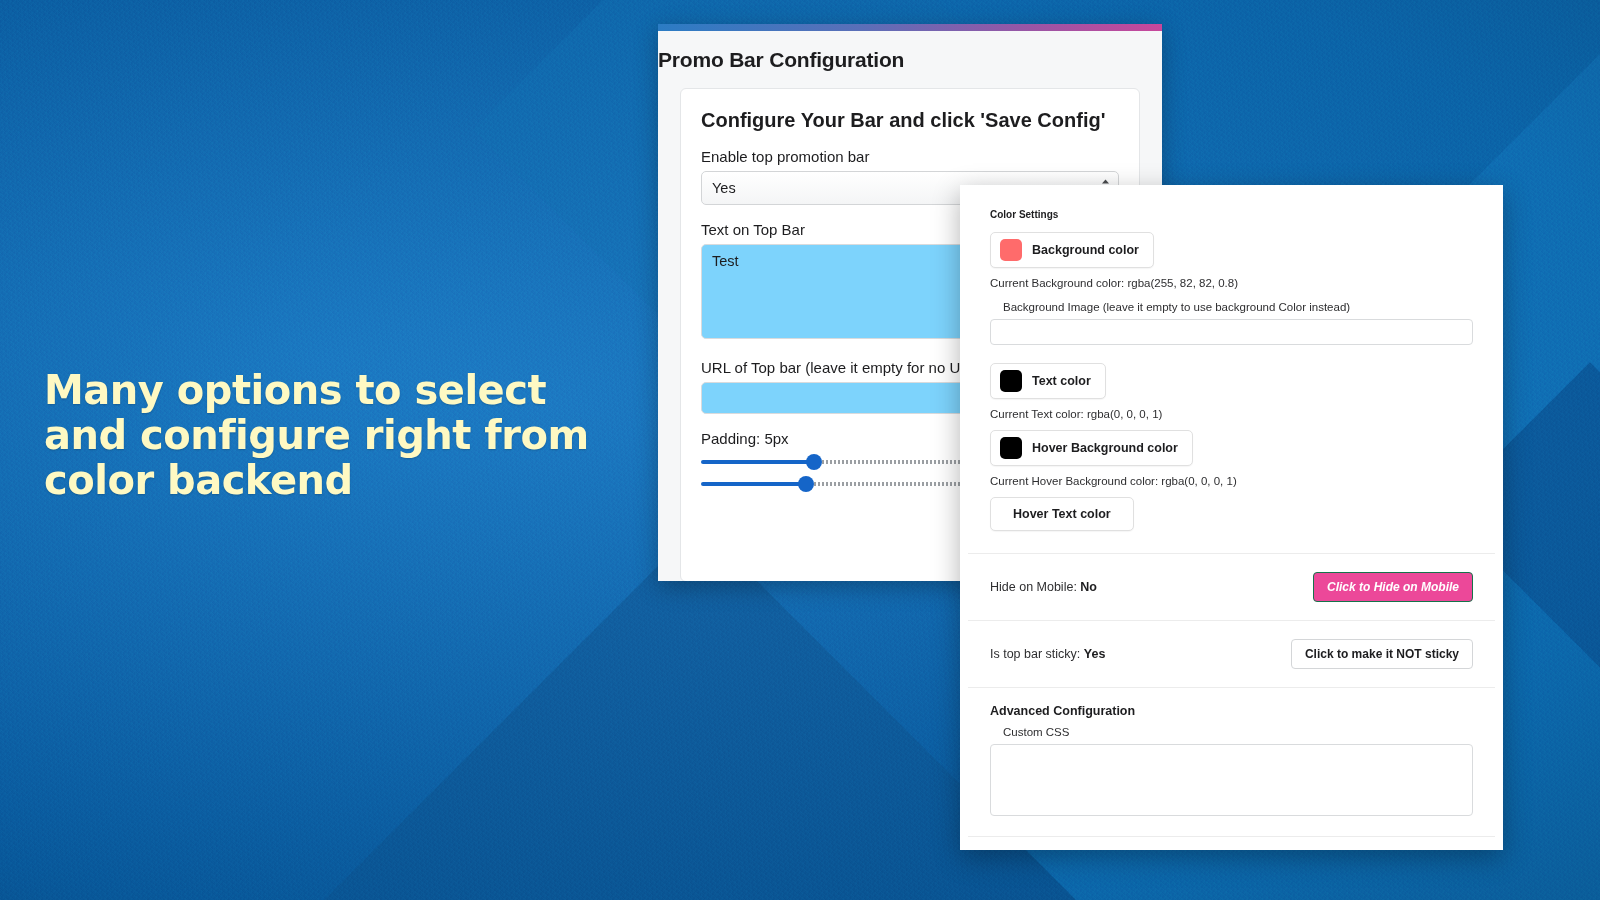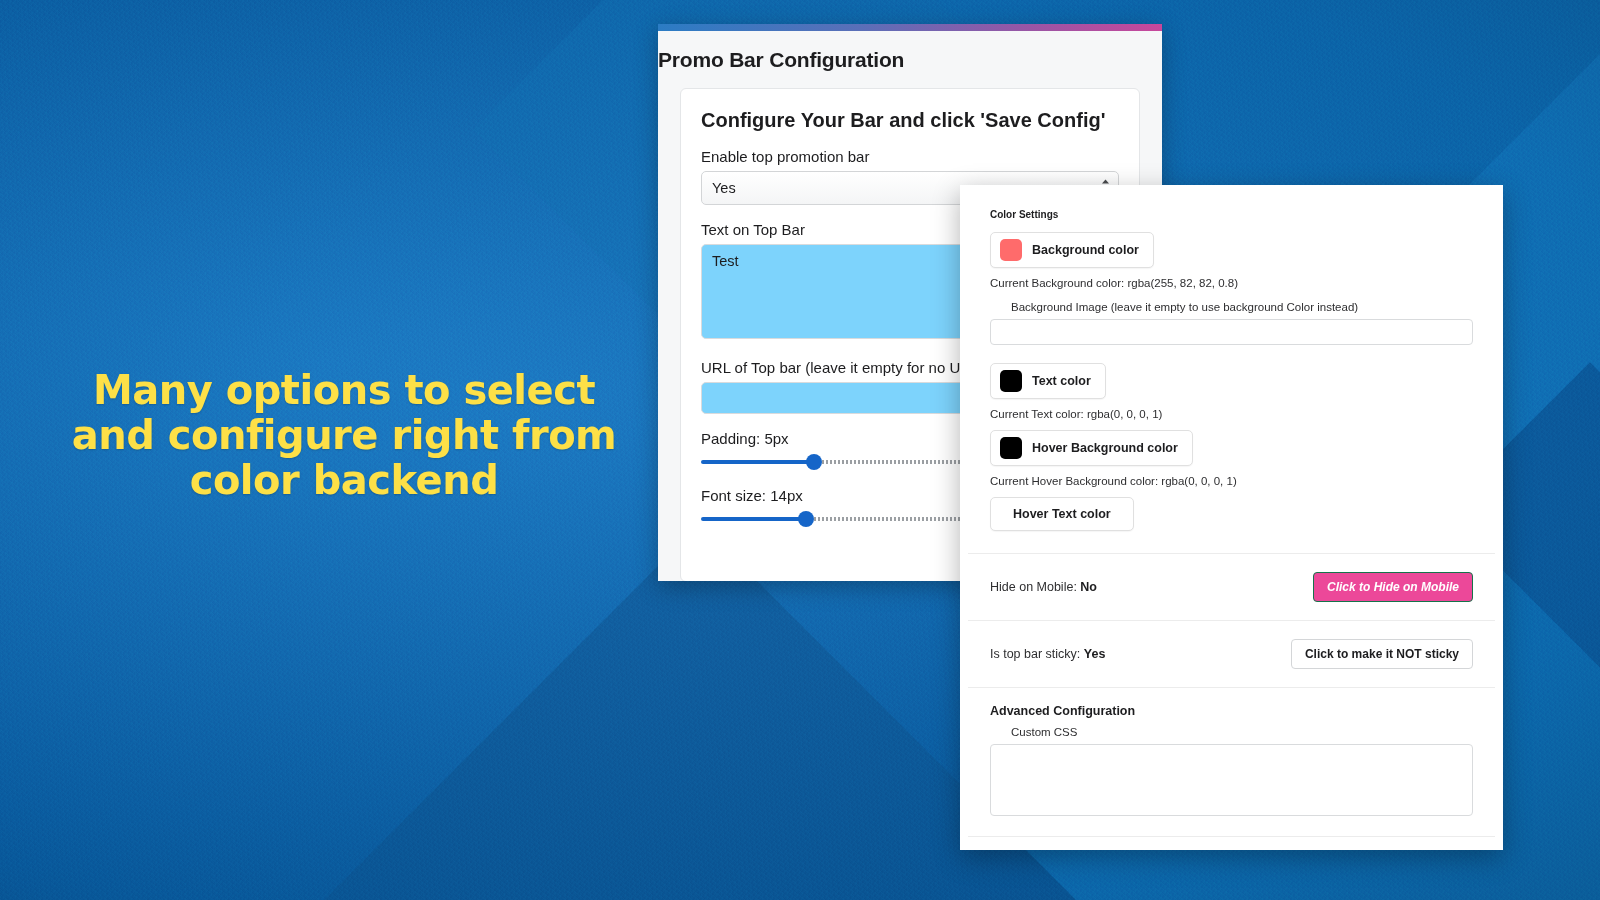--- a/index.html
+++ b/index.html
@@ -76,24 +76,24 @@
     mix-blend-mode: overlay;
   }
   .bg-vig {
     position: absolute; inset: 0;
     background: radial-gradient(ellipse at 35% 45%, rgba(255,255,255,.05) 0%, rgba(0,0,0,.10) 75%, rgba(0,0,0,.20) 100%);
   }
 
   
   #headline {
     position: absolute;
-    left: 64px; top: 368px;
+    left: 44px; top: 368px;
     width: 560px;
-    text-align: center;
-    color: #fde047;
+    text-align: left;
+    color: #fef9c3;
     font-family: "DejaVu Sans", sans-serif;
     font-weight: bold;
     font-size: 40px;
     line-height: 1.12;
     letter-spacing: -0.5px;
     text-shadow: 0 1px 2px rgba(0,0,0,.18);
   }
   #headline .ln { display: block; white-space: nowrap; }
 
   
@@ -228,21 +228,21 @@
   .color-btn-label {
     font-size: 12.5px; color: #1d1d1f; font-weight: 600;
     white-space: nowrap;
   }
   .cur-line {
     font-size: 11.5px; color: #2e2e30;
     margin: 9px 0 0;
   }
   .field-label {
     font-size: 11.5px; color: #2e2e30;
-    margin: 12px 12px 6px;
+    margin: 12px 4px 6px;
     padding-left: 9px;
   }
   input.rfld {
     width: 100%; height: 26px;
     font-family: "Liberation Sans", sans-serif;
     font-size: 12px; color: #1d1d1f;
     border: 1px solid #d9dbdd; border-radius: 4px;
     padding: 0 8px; background: #fff;
   }
   textarea.rta {
@@ -331,21 +331,20 @@
 
       <div class="lbl-head">Padding: 5px</div>
       <div class="range-row">
         <div class="range-track">
           <div class="range-fill" id="pad-fill" style="width: 27%; background: rgb(21, 101, 200);"></div>
           <div class="range-rest" id="pad-rest" style="width: 73%;"></div>
           <div class="range-thumb" id="pad-thumb" style="left: 27%; background: rgb(21, 101, 200);"></div>
         </div>
       </div>
 
-      <div class="lbl-head">Font size: 14px</div>
       <div class="range-row">
         <div class="range-track">
           <div class="range-fill" id="fs-fill" style="width: 25%; background: rgb(21, 101, 200);"></div>
           <div class="range-rest" id="fs-rest" style="width: 75%;"></div>
           <div class="range-thumb" id="fs-thumb" style="left: 25%; background: rgb(21, 101, 200);"></div>
         </div>
       </div>
 
     </div>
   </div>

